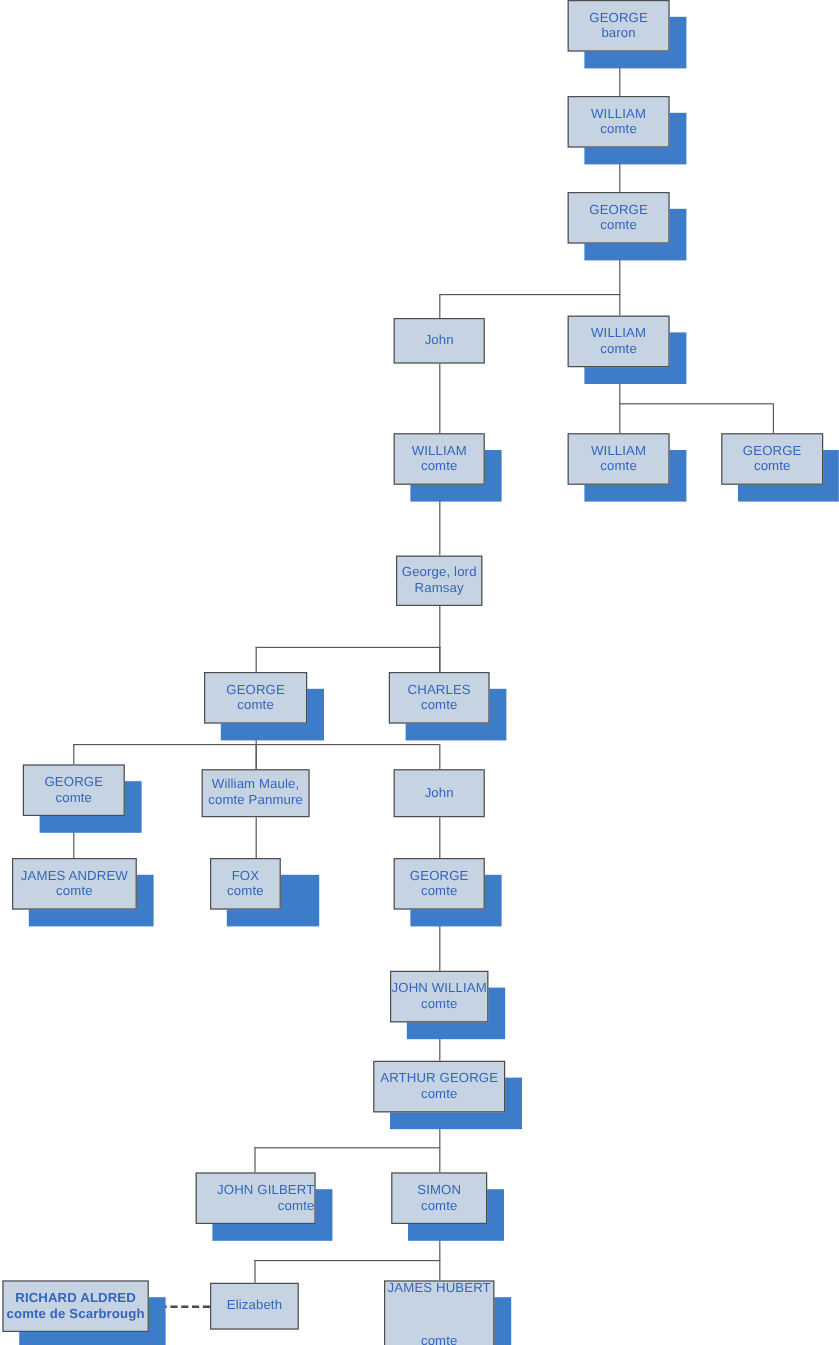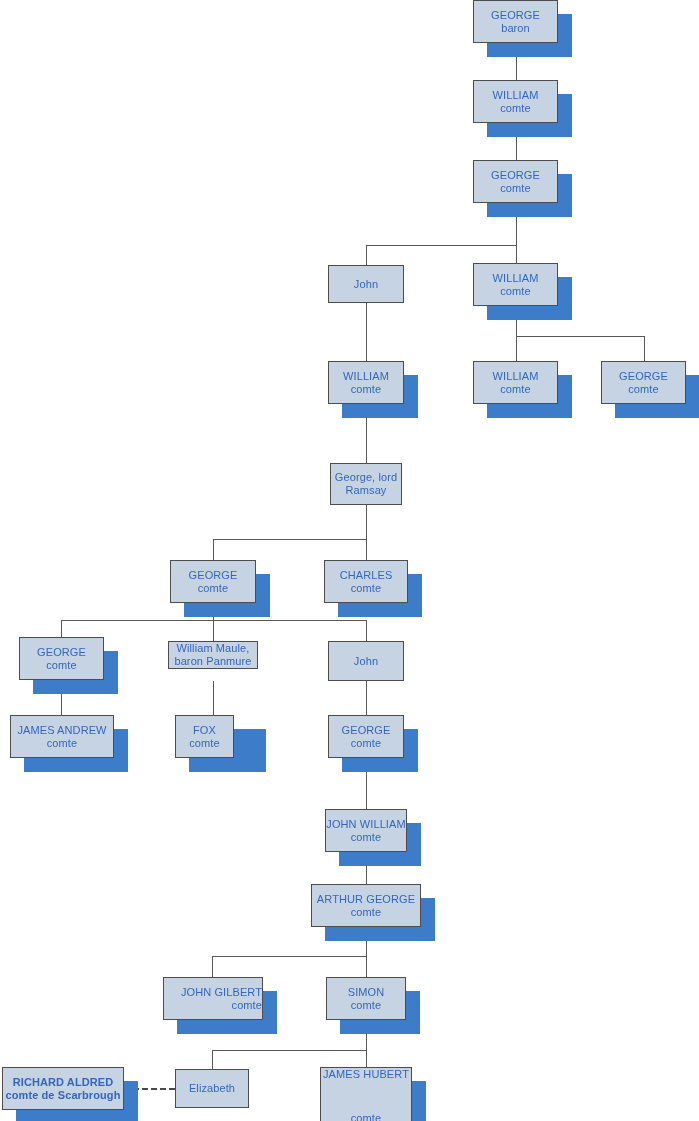--- a/index.html
+++ b/index.html
@@ -160,23 +160,23 @@
         <span class="ln2">comte</span>
       </div>
       <div class="node" style="left: 324px; top: 560px; width: 84px; height: 43px;">
         <span class="ln1">CHARLES</span>
         <span class="ln2">comte</span>
       </div>
       <div class="node" style="left: 19px; top: 637px; width: 85px; height: 43px;">
         <span class="ln1">GEORGE</span>
         <span class="ln2">comte</span>
       </div>
-      <div class="node wrap" style="left: 168px; top: 641px; width: 90px; height: 28px;">
+      <div class="node wrap" style="left: 168px; top: 641px; width: 90px; height: 40px;">
         <span class="ln1">William Maule,</span>
-        <span class="ln2">baron Panmure</span>
+        <span class="ln2">comte Panmure</span>
       </div>
       <div class="node" style="left: 328px; top: 641px; width: 76px; height: 40px;">
         <span class="ln1">John</span>
       </div>
       <div class="node" style="left: 10px; top: 715px; width: 104px; height: 43px;">
         <span class="ln1">JAMES ANDREW</span>
         <span class="ln2">comte</span>
       </div>
       <div class="node" style="left: 175px; top: 715px; width: 59px; height: 43px;">
         <span class="ln1">FOX</span>

